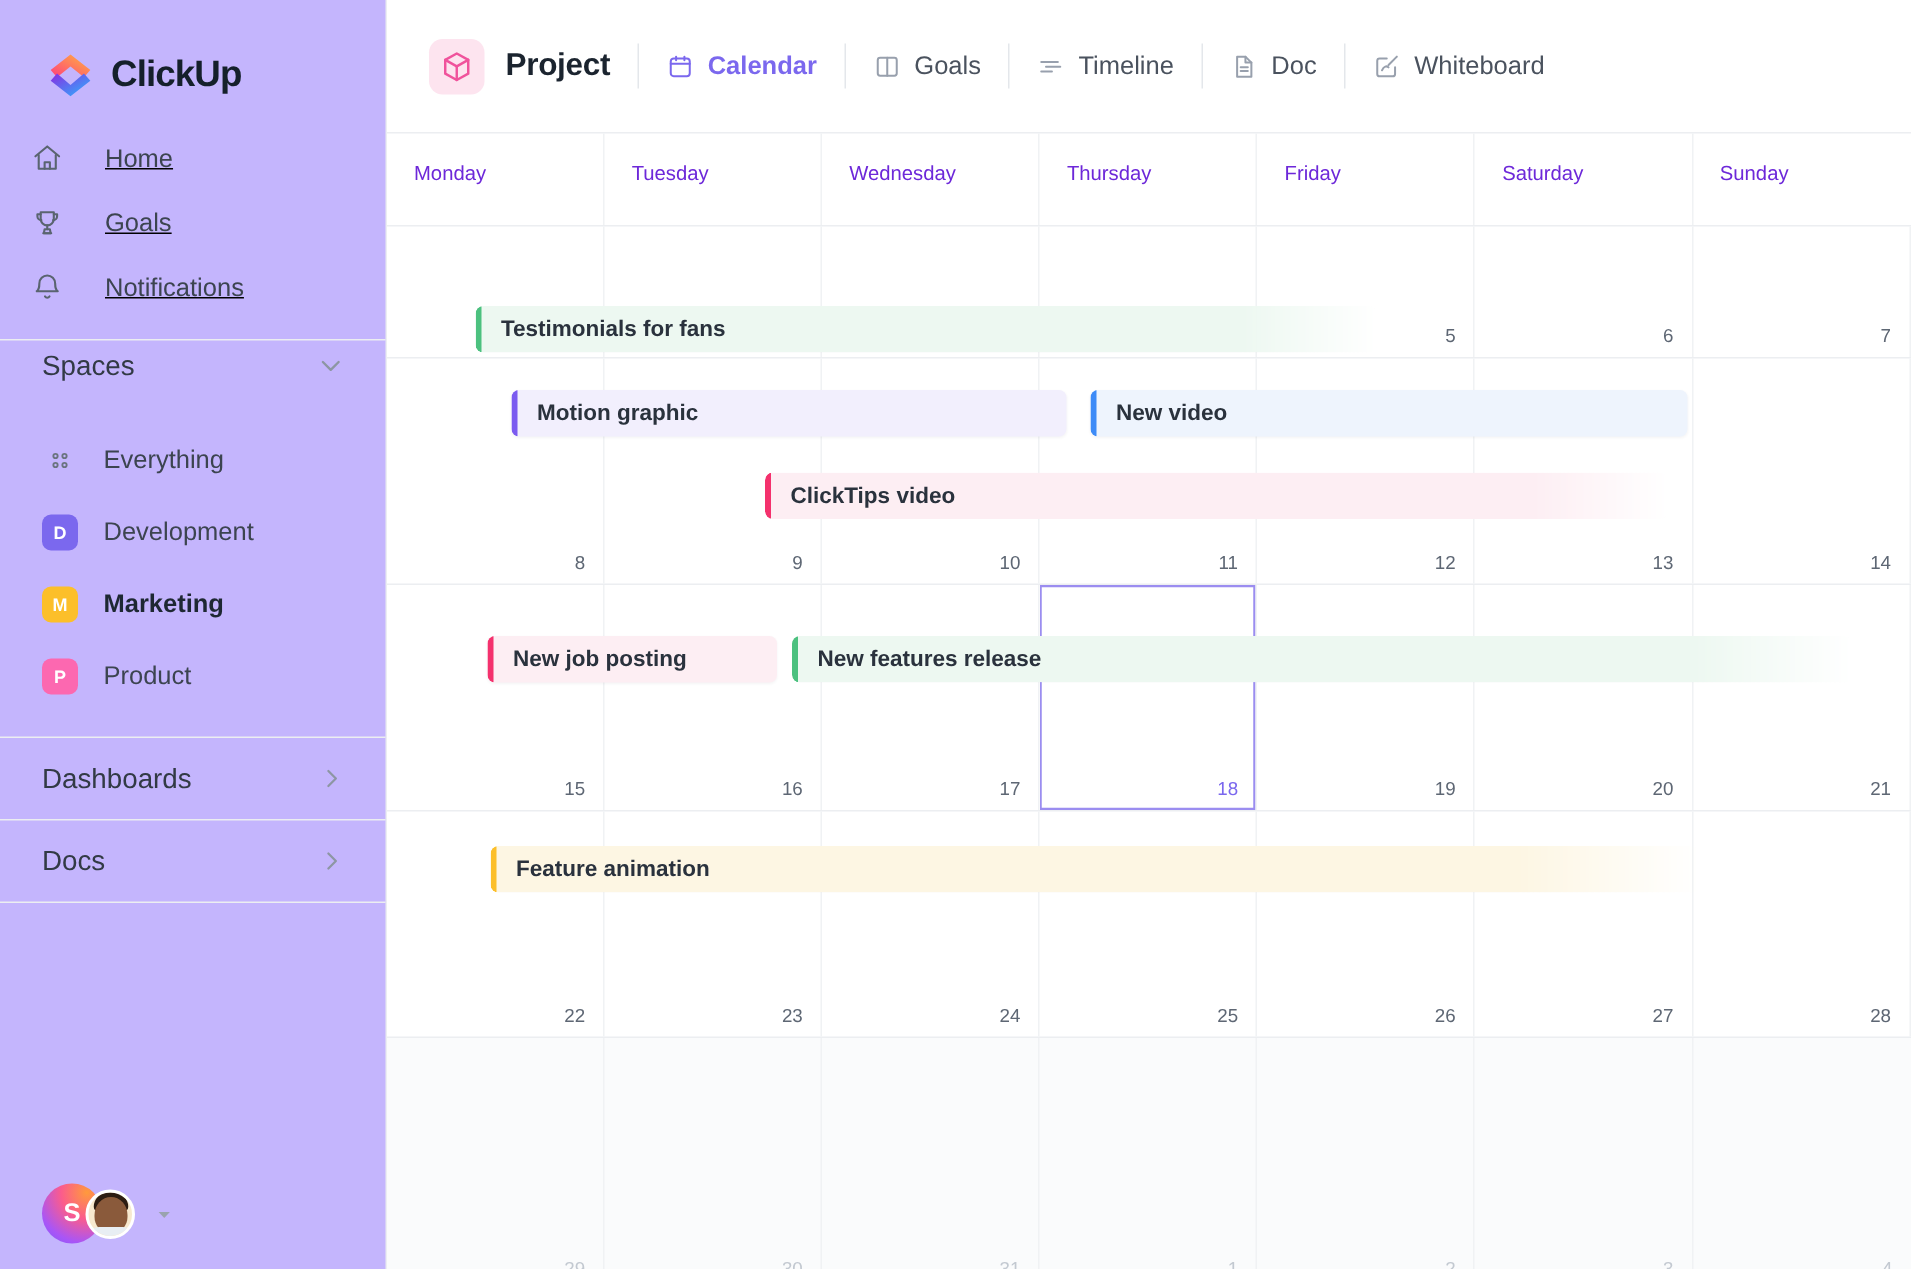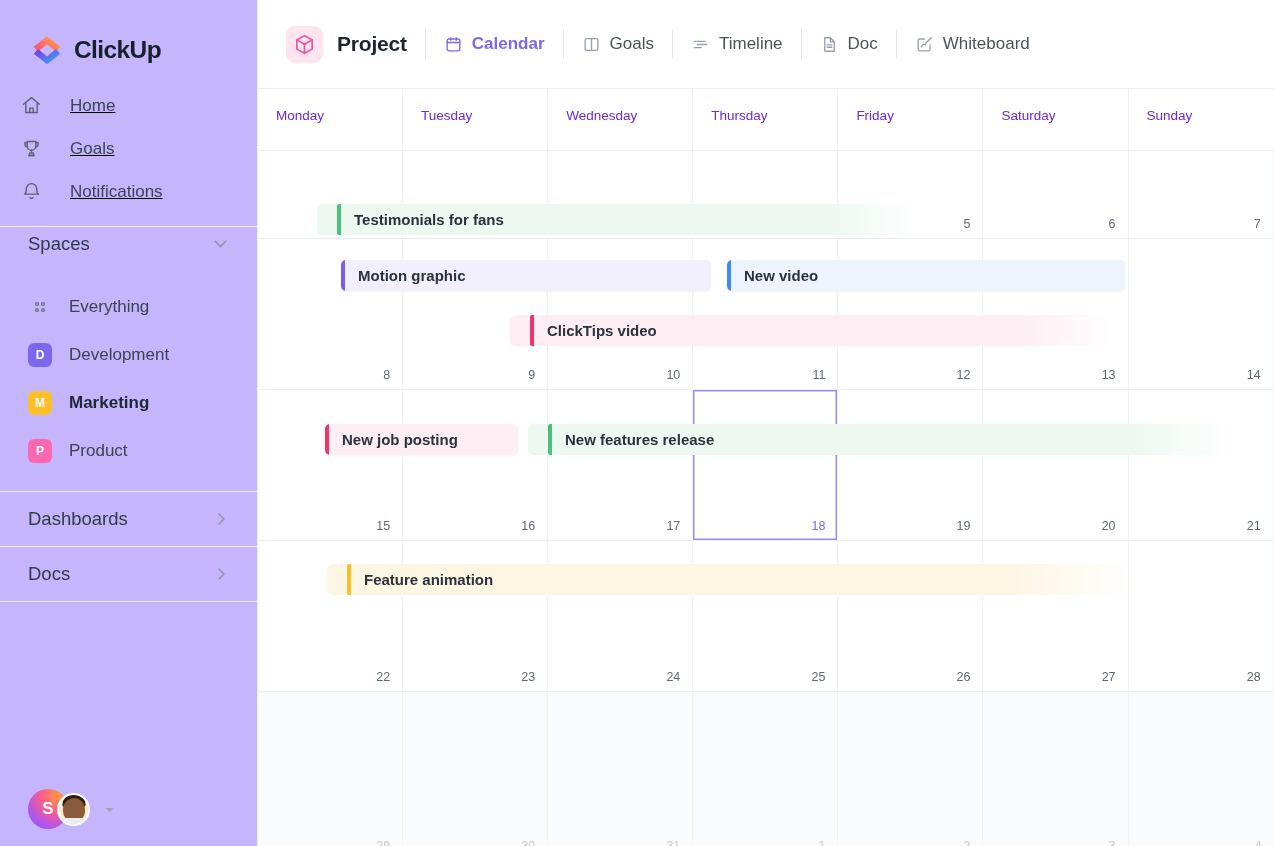--- a/index.html
+++ b/index.html
@@ -159,21 +159,21 @@
     display: flex; align-items: center;
     overflow: hidden;
     box-shadow: 0 1px 2px rgba(30,35,50,0.05);
     cursor: pointer;
   }
   .ev .bar { width: 4px; height: 100%; flex: 0 0 4px; border-radius: 2px 0 0 2px; }
   .ev .ttl {
     font-size: 15px; font-weight: bold; color: #2a323d;
     padding-left: 13px; white-space: nowrap;
   }
-  .fade-r { -webkit-mask-image: linear-gradient(to right, #000 85%, transparent 100%); mask-image: linear-gradient(to right, #000 85%, transparent 100%); padding-left: 20px; }
+  .fade-r { -webkit-mask-image: linear-gradient(to right, #000 85%, transparent 100%); mask-image: linear-gradient(to right, #000 85%, transparent 100%); }
 </style>
 </head>
 <body>
 
 <div class="app">
 
   <aside class="sidebar">
 
     <div class="logo-row">
       <span class="logo-mark">

